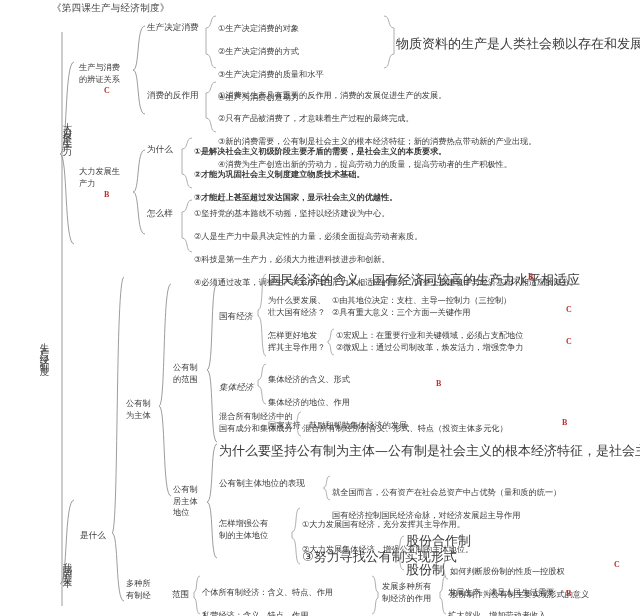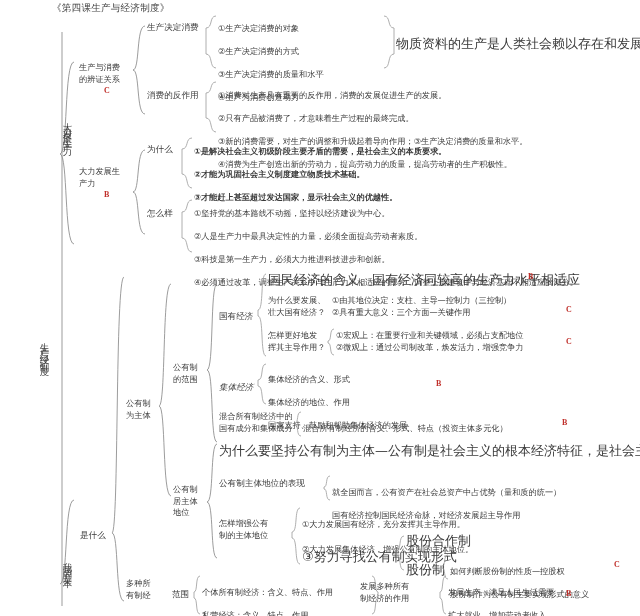--- a/index.html
+++ b/index.html
@@ -76,21 +76,21 @@
 
 <div class="node t9" style="left:147px;top:90px;">消费的反作用</div>
 <div class="brace" style="left:204px;top:80px;">
   <svg width="14" height="54" viewBox="0 0 14 54">
     <path class="ln2" d="M12 2 C5 2 9 13 2 13 L2 38 C9 38 5 52 12 52"></path>
   </svg>
 </div>
 <div class="multi" style="left:218px;top:78px;">
 <span>①消费对生产具有重要的反作用，消费的发展促进生产的发展。</span>
 <br><span>②只有产品被消费了，才意味着生产过程的最终完成。</span>
-<br><span>③新的消费需要，对生产的调整和升级起着导向作用；③生产决定消费的质量和水平。</span>
+<br><span>③新的消费需要，公有制是社会主义的根本经济特征；新的消费热点带动新的产业出现。</span>
 <br><span>④消费为生产创造出新的劳动力，提高劳动力的质量，提高劳动者的生产积极性。</span>
 </div>
 
 <div class="multi" style="left:79px;top:166px;">大力发展生
 产力</div>
 <div class="node mark" style="left:104px;top:190px;">B</div>
 
 <div class="brace" style="left:131px;top:146px;">
   <svg width="16" height="100" viewBox="0 0 16 100">
     <path class="ln" d="M2 46 C9 46 5 4 14 4 M2 46 C9 46 5 88 14 88"></path>
@@ -278,21 +278,21 @@
 <span>个体所有制经济：含义、特点、作用</span>
 <br><span>私营经济：含义、特点、作用</span>
 <br>
 </div>
 
 <div class="brace" style="left:370px;top:574px;">
   <svg width="10" height="42" viewBox="0 0 10 42">
     <path class="ln2" d="M2 2 C7 2 4 18 8 18 L8 24 C4 24 7 40 2 40"></path>
   </svg>
 </div>
-<div class="multi t9" style="left:360px;top:581px;">发展多种所有
+<div class="multi t9" style="left:382px;top:581px;">发展多种所有
 制经济的作用</div>
 
 <div class="brace" style="left:438px;top:574px;">
   <svg width="10" height="42" viewBox="0 0 10 42">
     <path class="ln2" d="M8 2 C3 2 6 18 2 18 L2 24 C6 24 3 40 8 40"></path>
   </svg>
 </div>
 <div class="multi" style="left:448px;top:575px;">
 <span>发展生产，满足人民生活需要</span>
 <br><span>扩大就业，增加劳动者收入</span>

